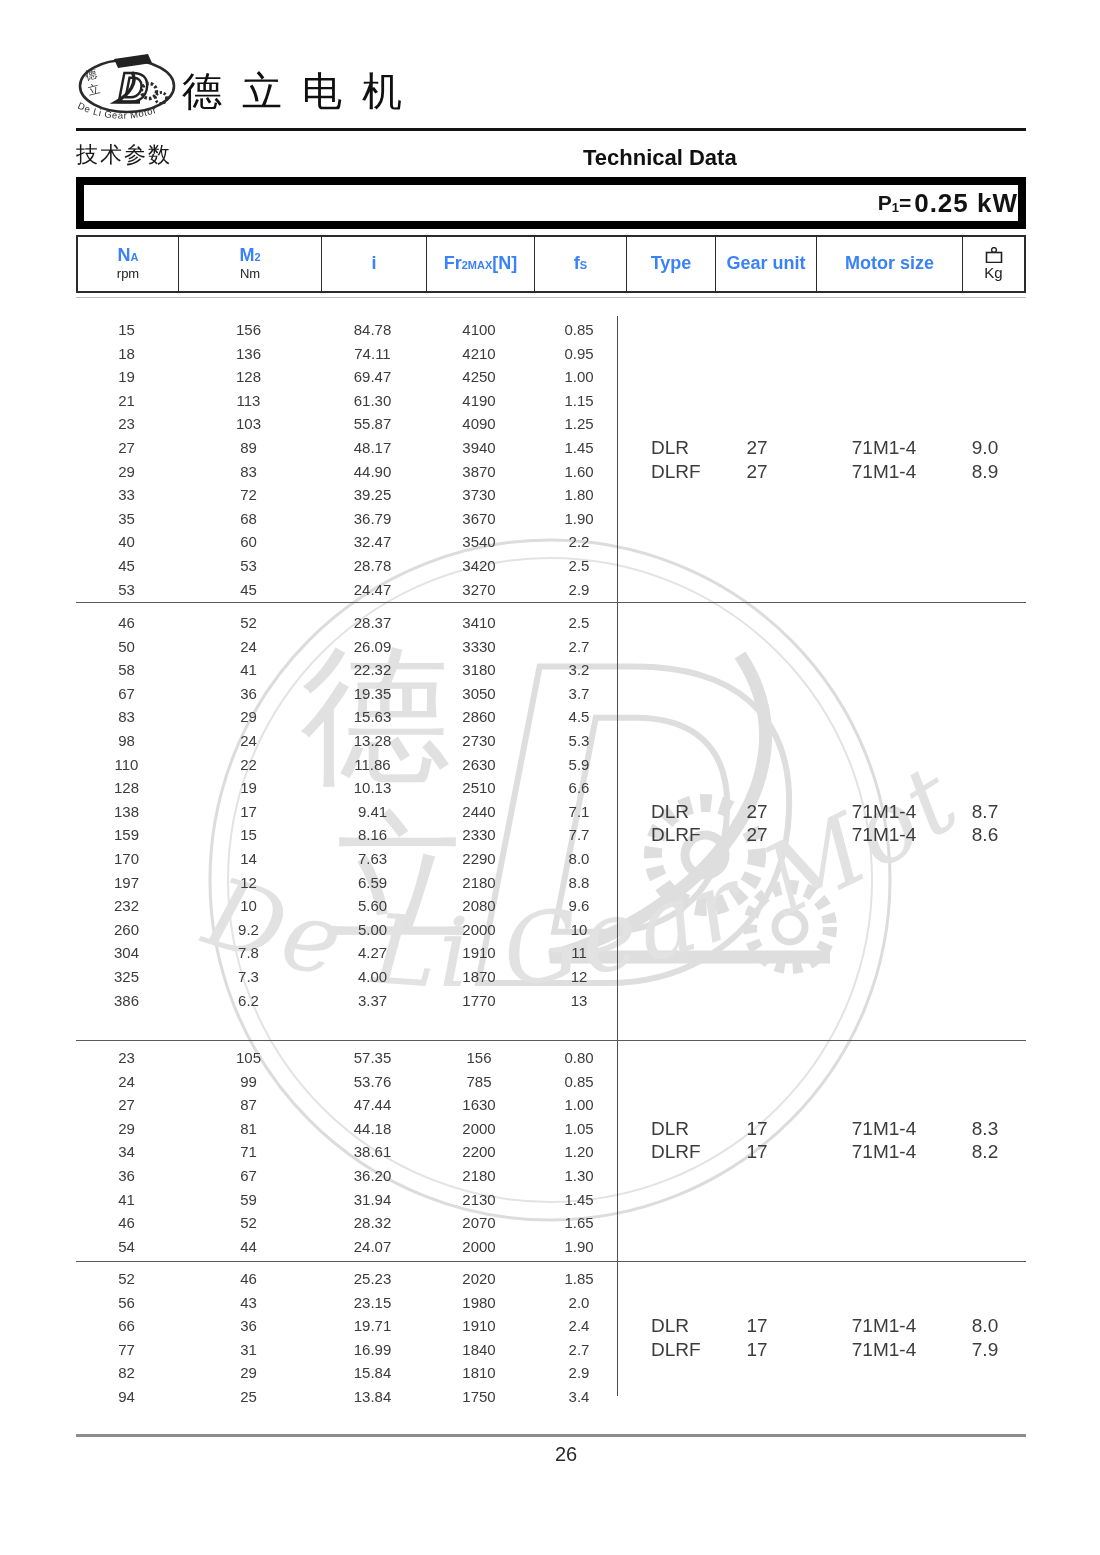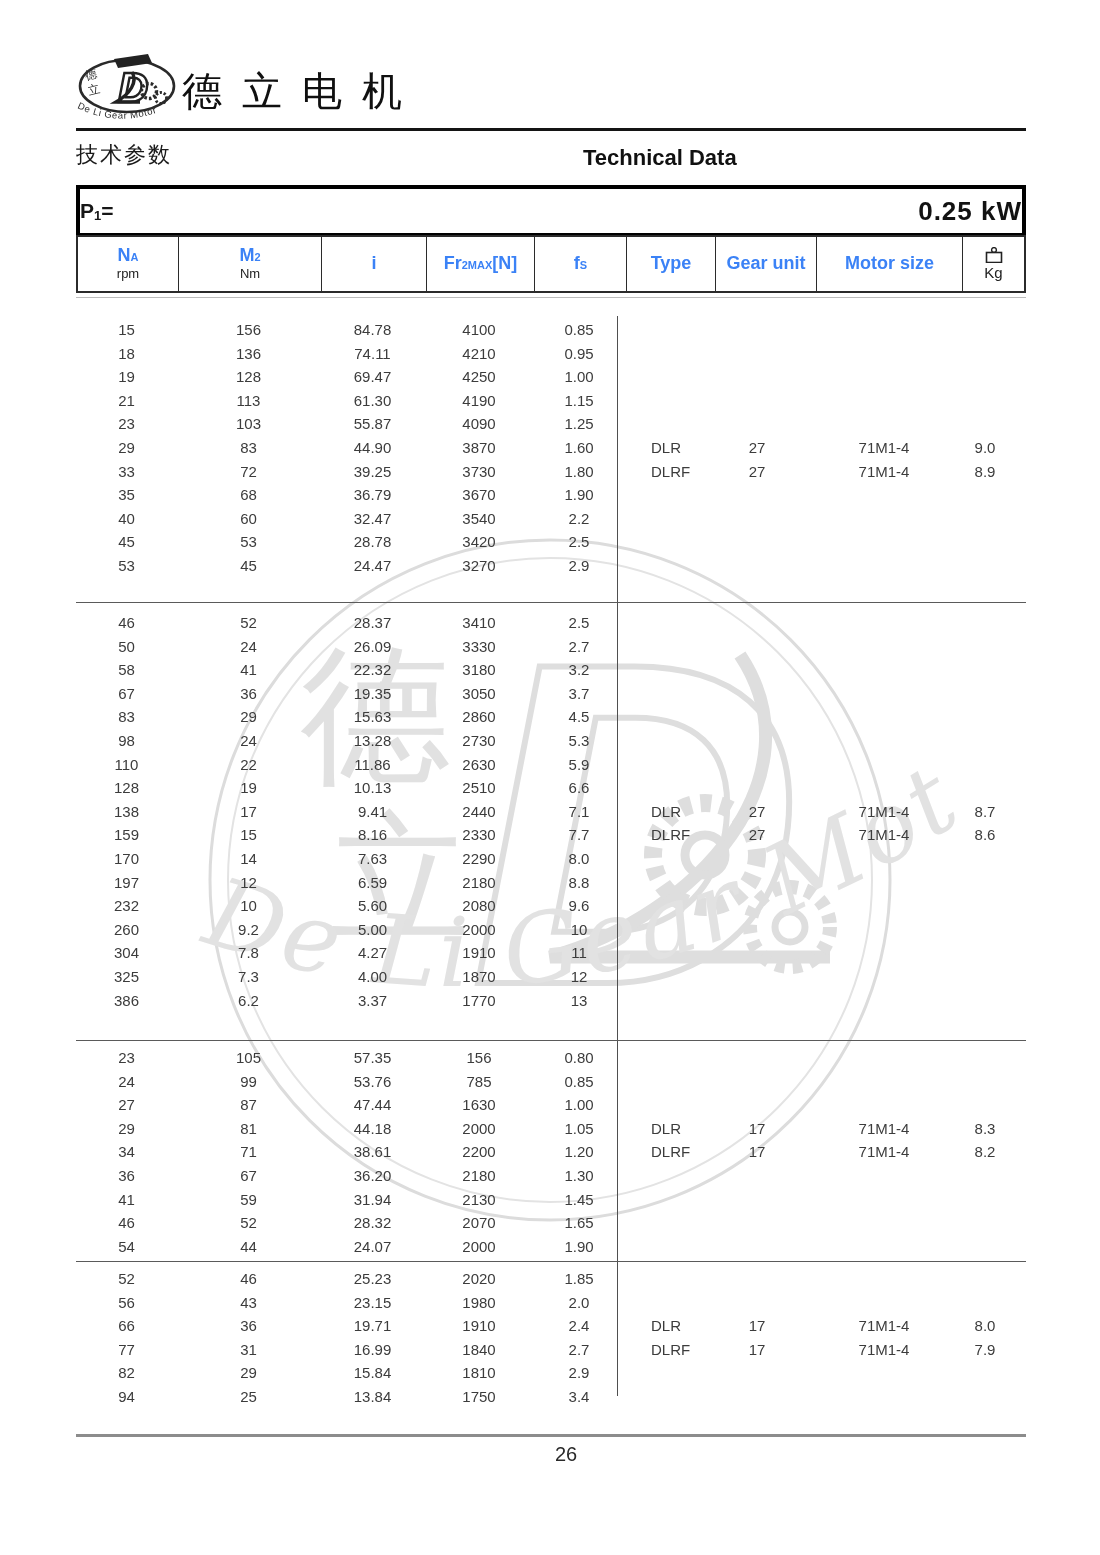--- a/index.html
+++ b/index.html
@@ -9,22 +9,22 @@
   
   .logo{position:absolute;left:72px;top:52px;z-index:3;}
   .brand{position:absolute;left:182px;top:64px;z-index:3;
          font-family:"DejaVu Serif",serif;font-weight:normal;font-size:40px;
          letter-spacing:20px;color:#101010;}
   .top-rule{position:absolute;left:76px;top:128px;width:950px;height:3px;background:#141414;}
   .title-cn{position:absolute;left:76px;top:140px;font-size:22px;color:#1a1a1a;letter-spacing:2px;z-index:3;}
   .title-en{position:absolute;left:583px;top:145px;font-size:22px;font-weight:bold;color:#111;z-index:3;}
 
   
-  .pbox{position:absolute;left:76px;top:185px;width:950px;height:52px;box-sizing:border-box;
-        border:4px solid #000000;display:flex;align-items:center;justify-content:space-between;z-index:3;background:transparent;}
+  .pbox{position:absolute;left:76px;top:177px;width:950px;height:52px;box-sizing:border-box;
+        border:8px solid #000000;display:flex;align-items:center;justify-content:flex-end;z-index:3;background:transparent;}
   .p-sym{font-weight:bold;font-size:21px;color:#161616;}
   .p-sub{font-size:13px;vertical-align:-2px;}
   .p-val{font-weight:bold;font-size:26px;color:#121212;margin-left:3px;letter-spacing:1px;}
 
   
   .htable{position:absolute;left:76px;top:235px;width:950px;height:58px;box-sizing:border-box;
           border:2px solid #2b2b2b;display:flex;background:#fff;z-index:3;}
   .hcell{display:flex;flex-direction:column;align-items:center;justify-content:center;
          border-right:1.5px solid #2b2b2b;box-sizing:border-box;}
   .hcell:last-child{border-right:none;flex:1;}
@@ -37,21 +37,21 @@
   .htable-shadow{position:absolute;left:76px;top:297px;width:950px;height:1px;background:#bcbcbc;}
   .kg-icon{margin-bottom:1px;}
 
   
   .section{position:absolute;left:76px;width:950px;z-index:2;}
   .s0{top:318px}.s1{top:611px}.s2{top:1046px}.s3{top:1267px}
   .drow{height:23.6px;line-height:23.6px;white-space:nowrap;}
   .dc{display:inline-block;text-align:center;font-size:15px;color:#3c3c3c;vertical-align:top;}
   .dc0{width:101px}.dc1{width:143px}.dc2{width:105px}.dc3{width:108px}.dc4{width:92px}
   .vrow{position:absolute;left:0;width:950px;height:23.6px;line-height:23.6px;
-        font-size:15px;color:#3c3c3c;}
+        font-size:19px;color:#3c3c3c;}
   .vc-type{position:absolute;left:575px;width:64px;text-align:left;}
   .vc-gear{position:absolute;left:640px;width:82px;text-align:center;}
   .vc-motor{position:absolute;left:738px;width:140px;text-align:center;}
   .vc-kg{position:absolute;left:878px;width:62px;text-align:center;}
 
   .vdivider{position:absolute;left:617px;top:316px;width:1px;height:1080px;background:#4f4f4f;z-index:1;}
   .sep{position:absolute;left:76px;width:950px;height:1px;background:#5a5a5a;z-index:1;}
   .sep1{top:602px}.sep2{top:1040px}.sep3{top:1261px}
   .bottom-rule{position:absolute;left:76px;top:1434px;width:950px;height:3px;background:#8c8c8c;}
   .page-num{position:absolute;left:0;top:1443px;width:1100px;text-align:center;font-size:20px;color:#2a2a2a;z-index:3;padding-left:16px;}
@@ -143,20 +143,21 @@
     </div>
   </div>
   <div class="htable-shadow"></div>
 
   <div class="section s0">
       <div class="drow"><span class="dc dc0">15</span><span class="dc dc1">156</span><span class="dc dc2">84.78</span><span class="dc dc3">4100</span><span class="dc dc4">0.85</span></div>
       <div class="drow"><span class="dc dc0">18</span><span class="dc dc1">136</span><span class="dc dc2">74.11</span><span class="dc dc3">4210</span><span class="dc dc4">0.95</span></div>
       <div class="drow"><span class="dc dc0">19</span><span class="dc dc1">128</span><span class="dc dc2">69.47</span><span class="dc dc3">4250</span><span class="dc dc4">1.00</span></div>
       <div class="drow"><span class="dc dc0">21</span><span class="dc dc1">113</span><span class="dc dc2">61.30</span><span class="dc dc3">4190</span><span class="dc dc4">1.15</span></div>
       <div class="drow"><span class="dc dc0">23</span><span class="dc dc1">103</span><span class="dc dc2">55.87</span><span class="dc dc3">4090</span><span class="dc dc4">1.25</span></div>
+      <div class="drow"><span class="dc dc0">27</span><span class="dc dc1">89</span><span class="dc dc2">48.17</span><span class="dc dc3">3940</span><span class="dc dc4">1.45</span></div>
       <div class="drow"><span class="dc dc0">29</span><span class="dc dc1">83</span><span class="dc dc2">44.90</span><span class="dc dc3">3870</span><span class="dc dc4">1.60</span></div>
       <div class="drow"><span class="dc dc0">33</span><span class="dc dc1">72</span><span class="dc dc2">39.25</span><span class="dc dc3">3730</span><span class="dc dc4">1.80</span></div>
       <div class="drow"><span class="dc dc0">35</span><span class="dc dc1">68</span><span class="dc dc2">36.79</span><span class="dc dc3">3670</span><span class="dc dc4">1.90</span></div>
       <div class="drow"><span class="dc dc0">40</span><span class="dc dc1">60</span><span class="dc dc2">32.47</span><span class="dc dc3">3540</span><span class="dc dc4">2.2</span></div>
       <div class="drow"><span class="dc dc0">45</span><span class="dc dc1">53</span><span class="dc dc2">28.78</span><span class="dc dc3">3420</span><span class="dc dc4">2.5</span></div>
       <div class="drow"><span class="dc dc0">53</span><span class="dc dc1">45</span><span class="dc dc2">24.47</span><span class="dc dc3">3270</span><span class="dc dc4">2.9</span></div>
       <div class="vrow" style="top: 118px;">
         <span class="vc-type">DLR</span>
         <span class="vc-gear">27</span>
         <span class="vc-motor">71M1-4</span>

